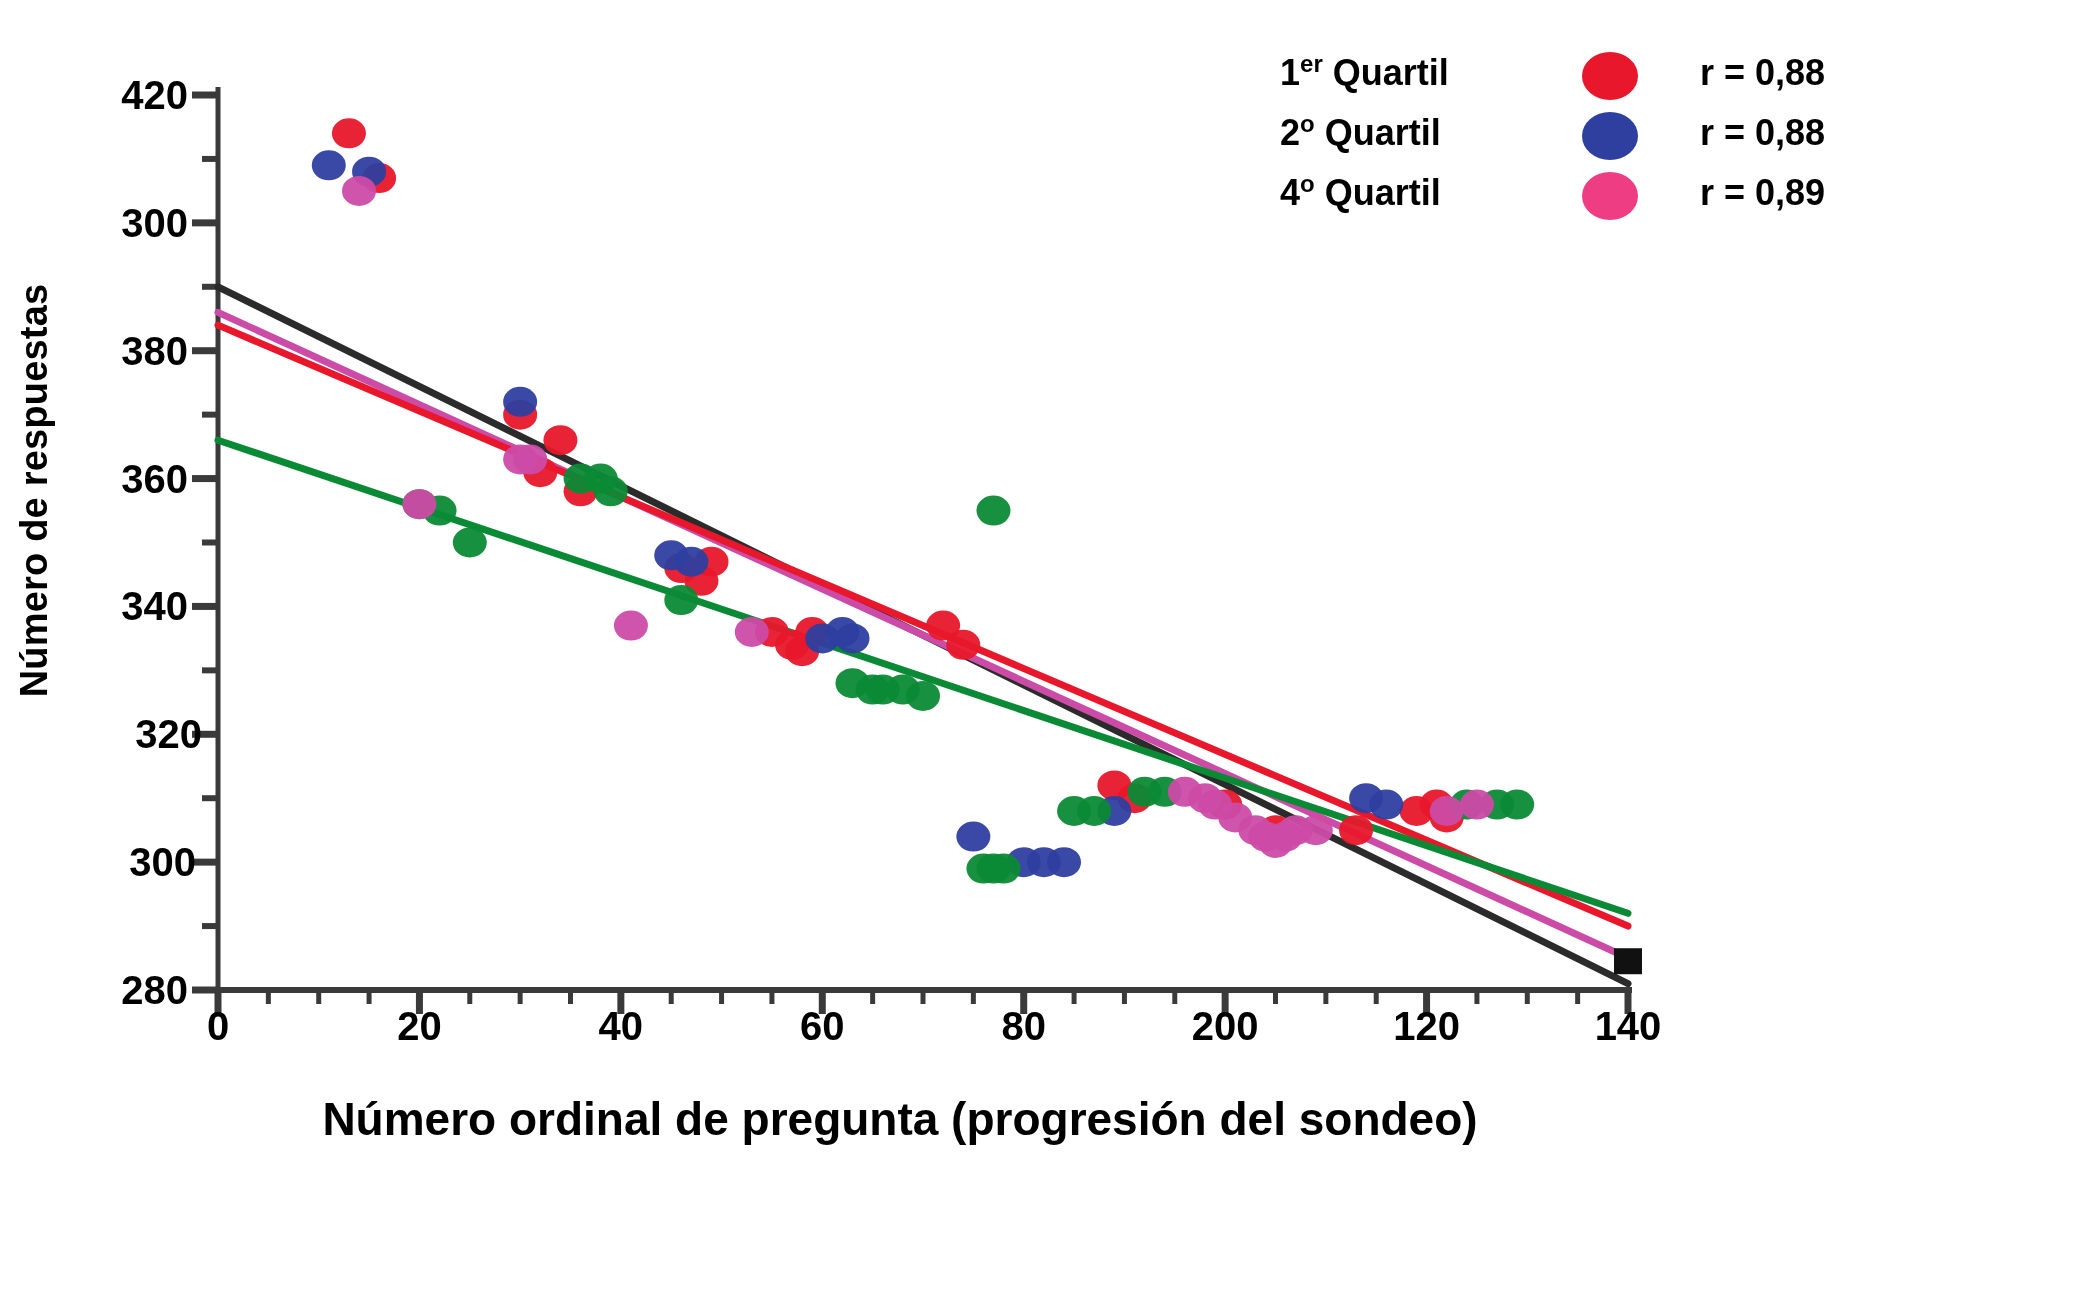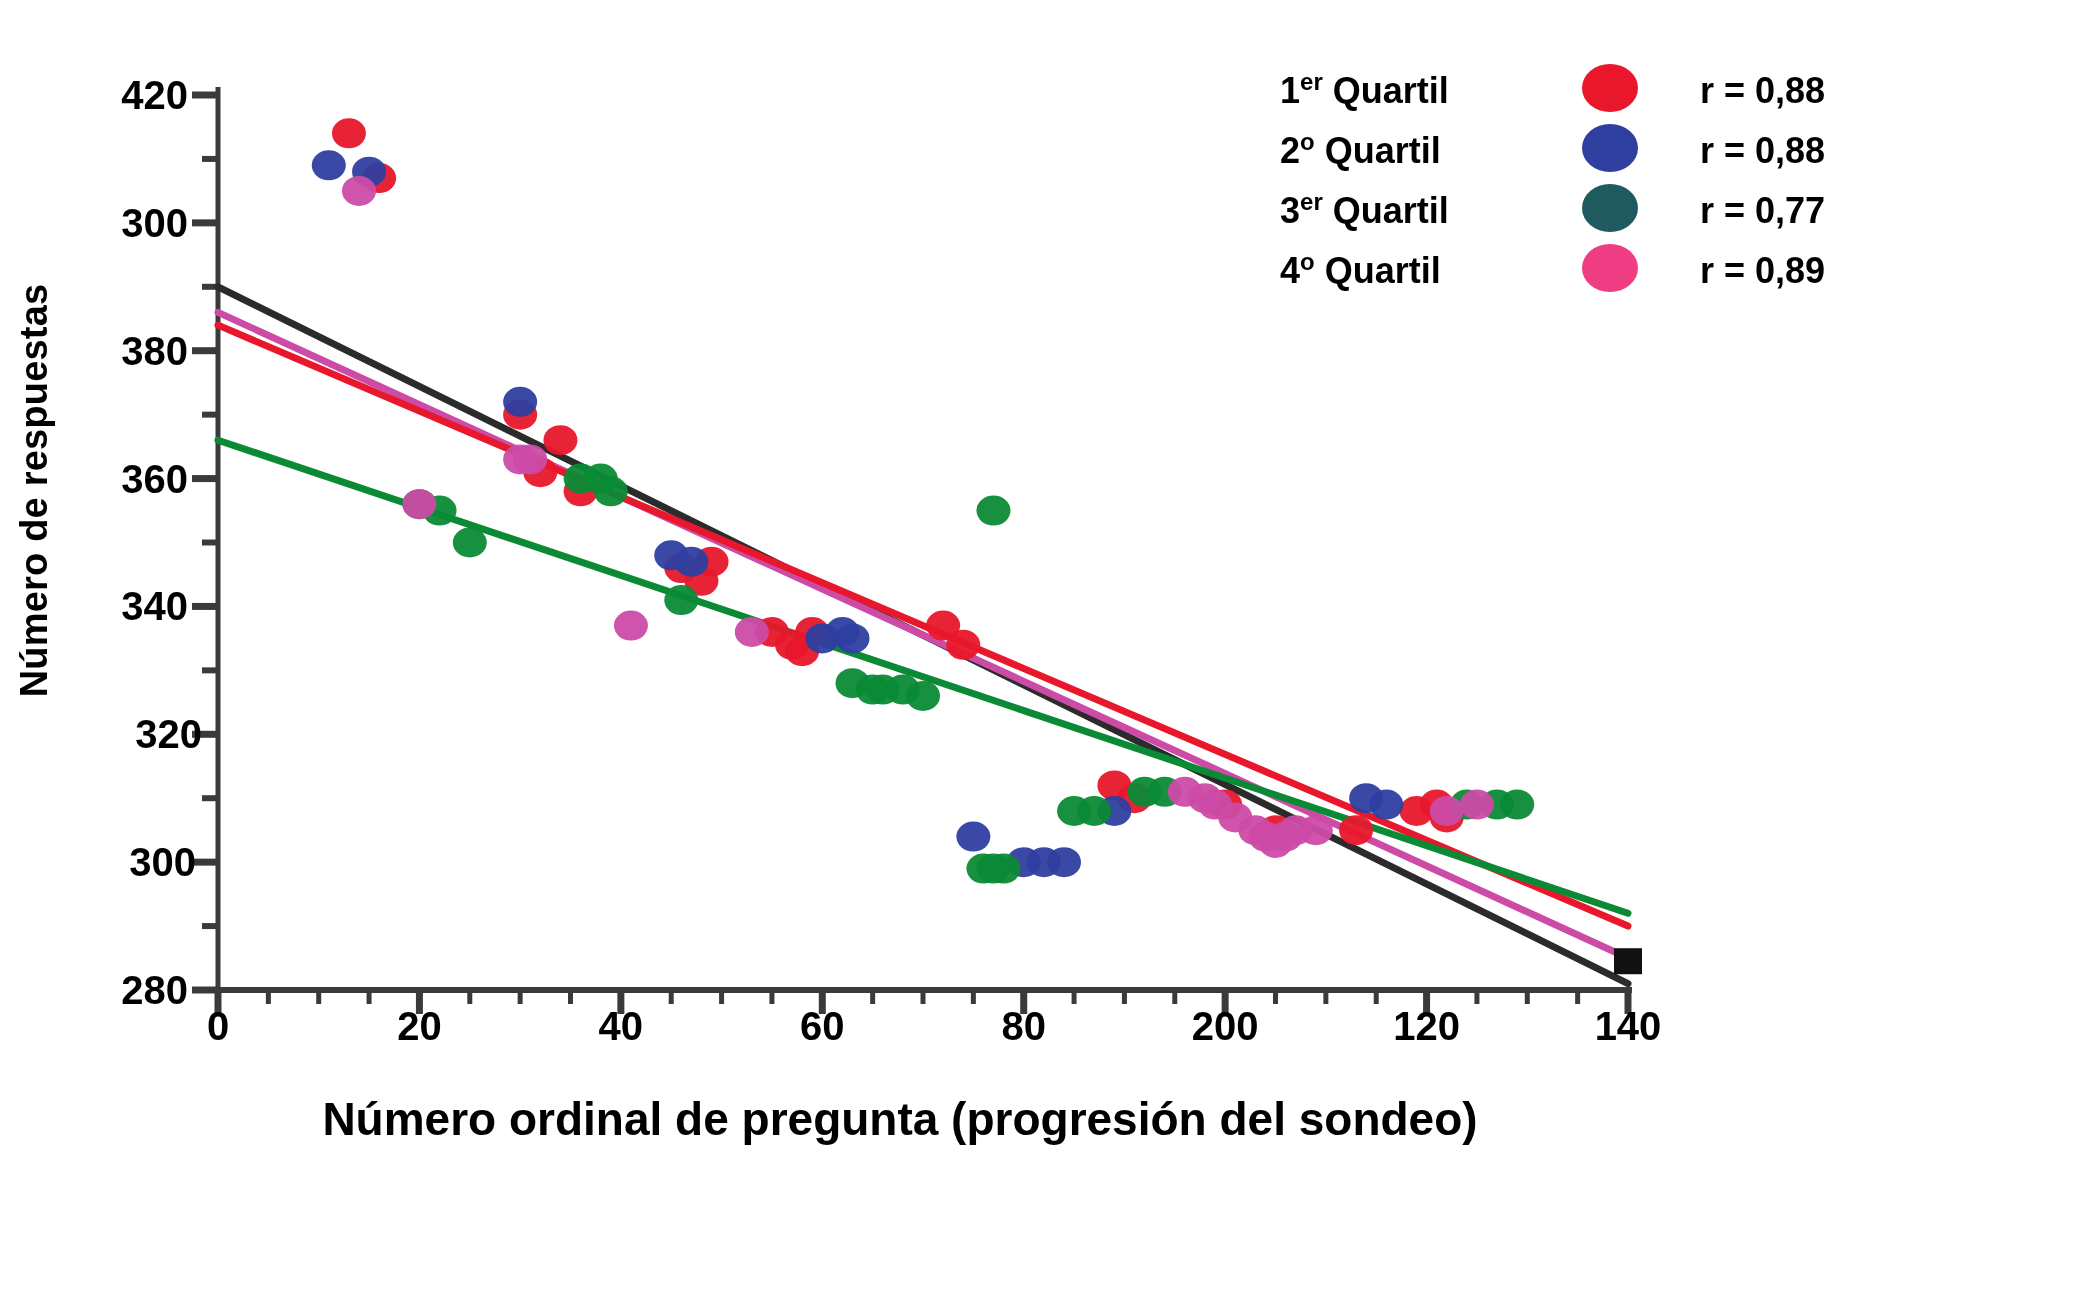--- a/index.html
+++ b/index.html
@@ -80,21 +80,21 @@
     font-weight: bold;
   }
   .legend {
     position: absolute;
     left: 1280px;
     top: 52px;
     width: 740px;
   }
   .legend-row {
     display: flex;
-    align-items: flex-end;
+    align-items: flex-start;
     height: 60px;
     margin-bottom: 0px;
   }
   .legend-label {
     width: 250px;
     font-size: 36px;
     font-weight: bold;
     white-space: nowrap;
   }
   .legend-label sup {
@@ -306,27 +306,20 @@
         <div class="legend-r">r = 0,88</div>
       </div>
       <div class="legend-row">
         <div class="legend-label"><span>2</span><sup>o</sup><span> Quartil</span></div>
         <div class="legend-swatch-cell">
           <div class="legend-dot" style="background: rgb(46, 63, 160);"></div>
         </div>
         <div class="legend-r">r = 0,88</div>
       </div>
       <div class="legend-row">
-        <div class="legend-label"><span>3</span><sup>er</sup><span> Quartil</span></div>
-        <div class="legend-swatch-cell">
-          <div class="legend-dot" style="background: rgb(31, 90, 94);"></div>
-        </div>
-        <div class="legend-r">r = 0,77</div>
-      </div>
-      <div class="legend-row">
         <div class="legend-label"><span>4</span><sup>o</sup><span> Quartil</span></div>
         <div class="legend-swatch-cell">
           <div class="legend-dot" style="background: rgb(238, 61, 130);"></div>
         </div>
         <div class="legend-r">r = 0,89</div>
       </div>
     </div>
 
 </div>
 

